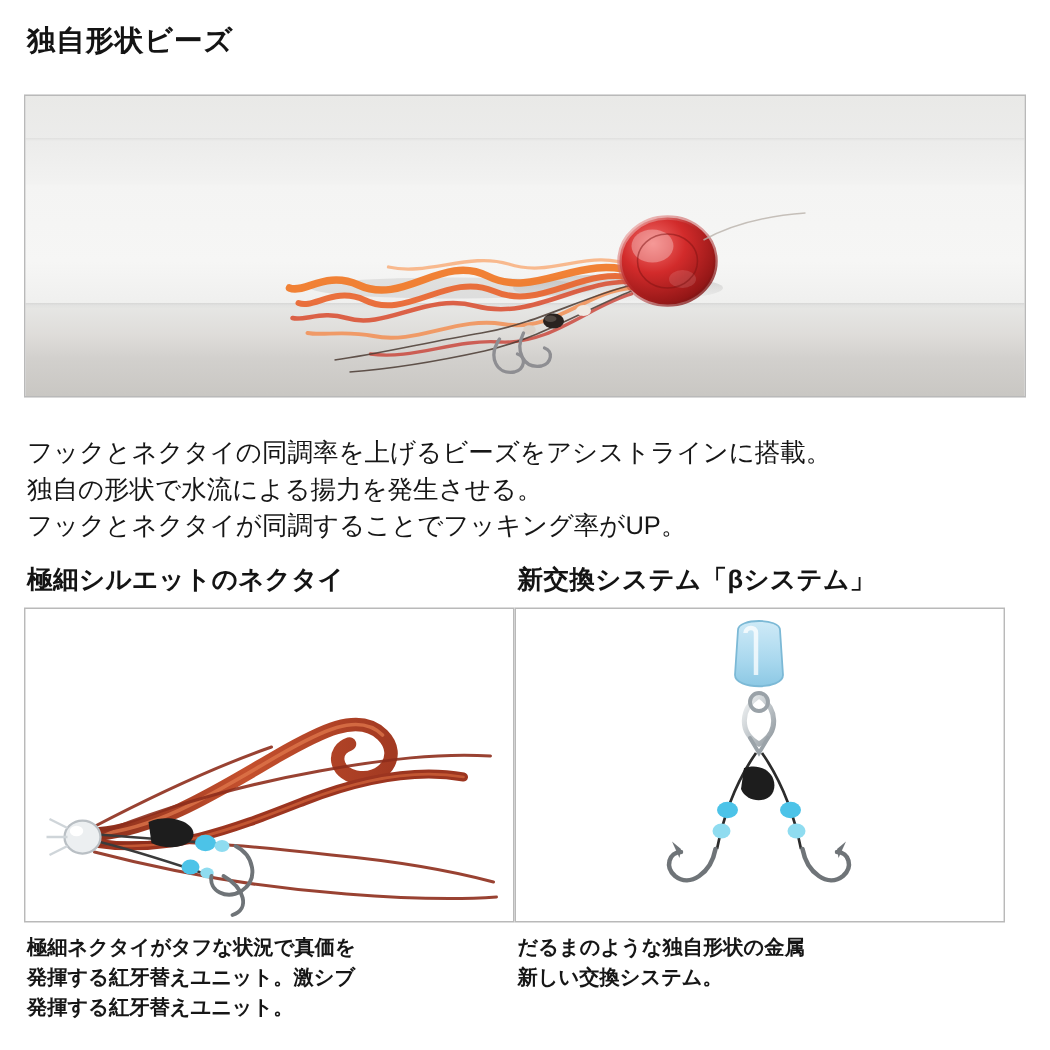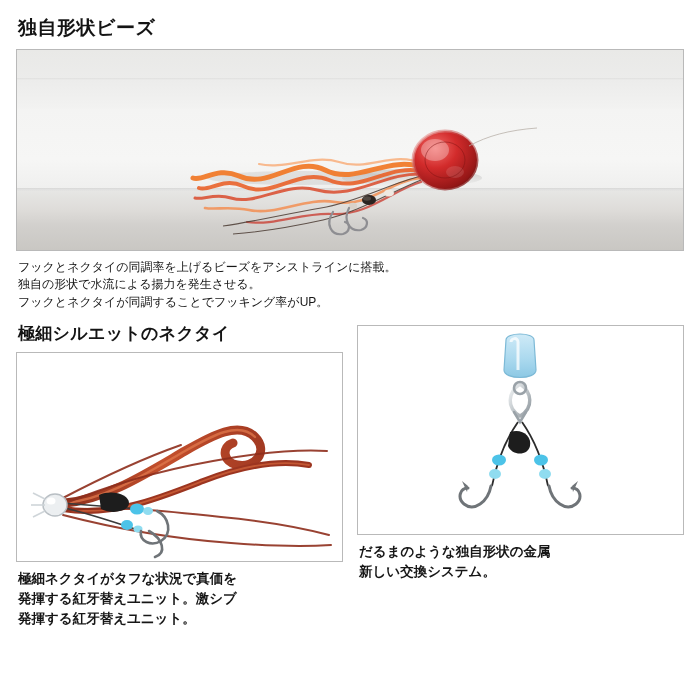--- a/index.html
+++ b/index.html
@@ -19,21 +19,21 @@
     height: 700px;
     box-sizing: border-box;
     padding: 18px 16px 0 16px;
     position: relative;
   }
   .section-title {
     font-size: 19px;
     font-weight: bold;
     letter-spacing: 0.5px;
     color: #141414;
-    margin: 0 0 10px 2px;
+    margin: 0 0 24px 2px;
     line-height: 1.1;
   }
   .hero-frame {
     width: 668px;
     height: 202px;
     border: 1px solid #b9b9b9;
     box-sizing: border-box;
     overflow: hidden;
     position: relative;
     background: #f3f3f2;
@@ -65,30 +65,29 @@
     left: 0; right: 0;
     top: 28px;
     height: 2px;
     background: linear-gradient(to bottom, rgba(0,0,0,0.05), rgba(255,255,255,0));
   }
   .hero-svg {
     position: absolute;
     inset: 0;
   }
   .caption {
-    margin: 8px 2px 0 2px;
-    font-size: 12px;
+    margin: 25px 2px 0 2px;
+    font-size: 17px;
     line-height: 1.45;
     color: #161616;
   }
   .caption div { white-space: nowrap; }
 
   .lower {
     display: flex;
-    gap: 14px;
     margin-top: 14px;
   }
   .col {
     width: 327px;
   }
   .col-title {
     font-size: 17px;
     font-weight: bold;
     color: #141414;
     margin: 0 0 8px 2px;
@@ -244,20 +243,21 @@
       </div>
 
       <div class="col-caption">
         <div>極細ネクタイがタフな状況で真価を</div>
         <div>発揮する紅牙替えユニット。激シブ</div>
         <div>発揮する紅牙替えユニット。</div>
       </div>
     </div>
 
     <div class="col">
+      <h2 class="col-title">新交換システム「βシステム」</h2>
 
       <div class="panel">
         <svg width="325" height="208" viewBox="0 0 325 208">
           <defs>
             <linearGradient id="capGrad" x1="0" y1="0" x2="0" y2="1">
               <stop offset="0%" stop-color="#cfeaf7"></stop>
               <stop offset="60%" stop-color="#a9d8ee"></stop>
               <stop offset="100%" stop-color="#8cc8e4"></stop>
             </linearGradient>
             <linearGradient id="metalGrad" x1="0" y1="0" x2="1" y2="1">

